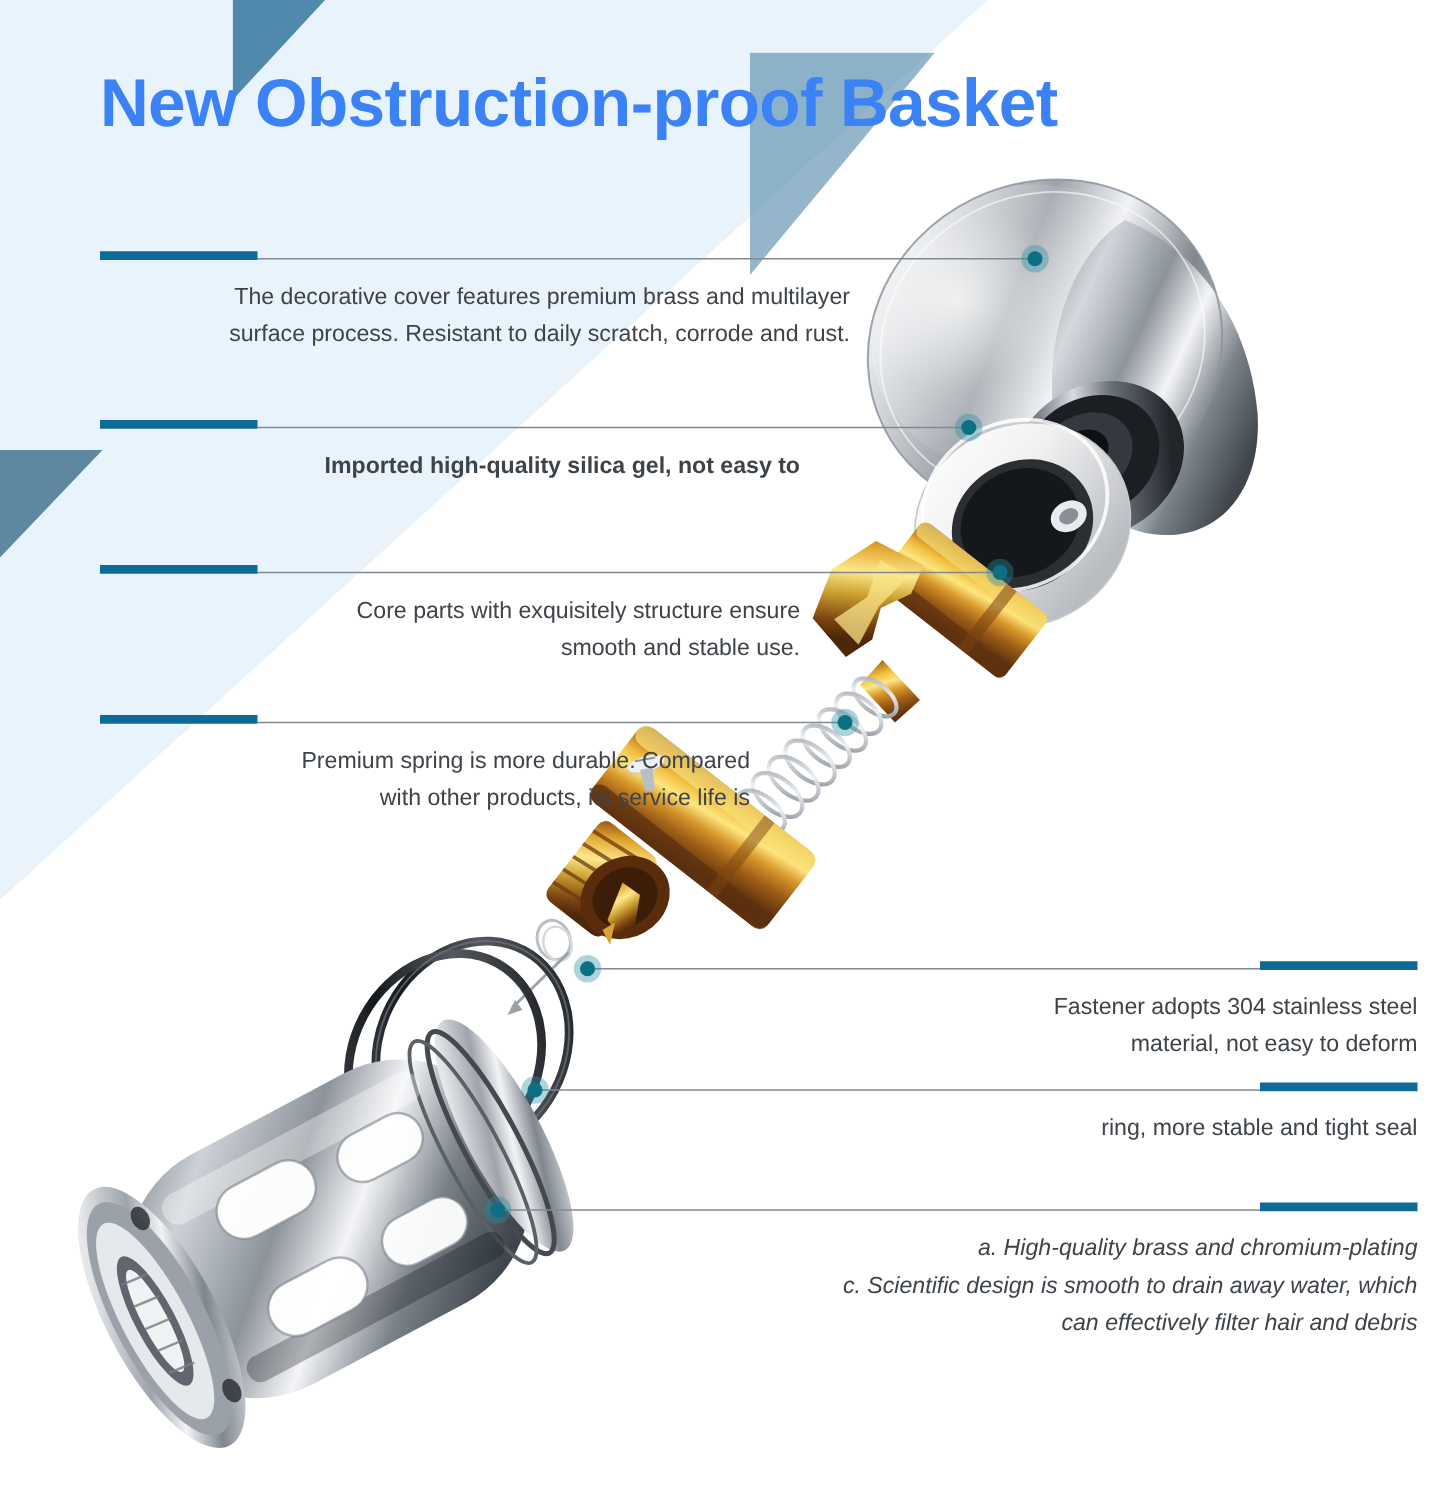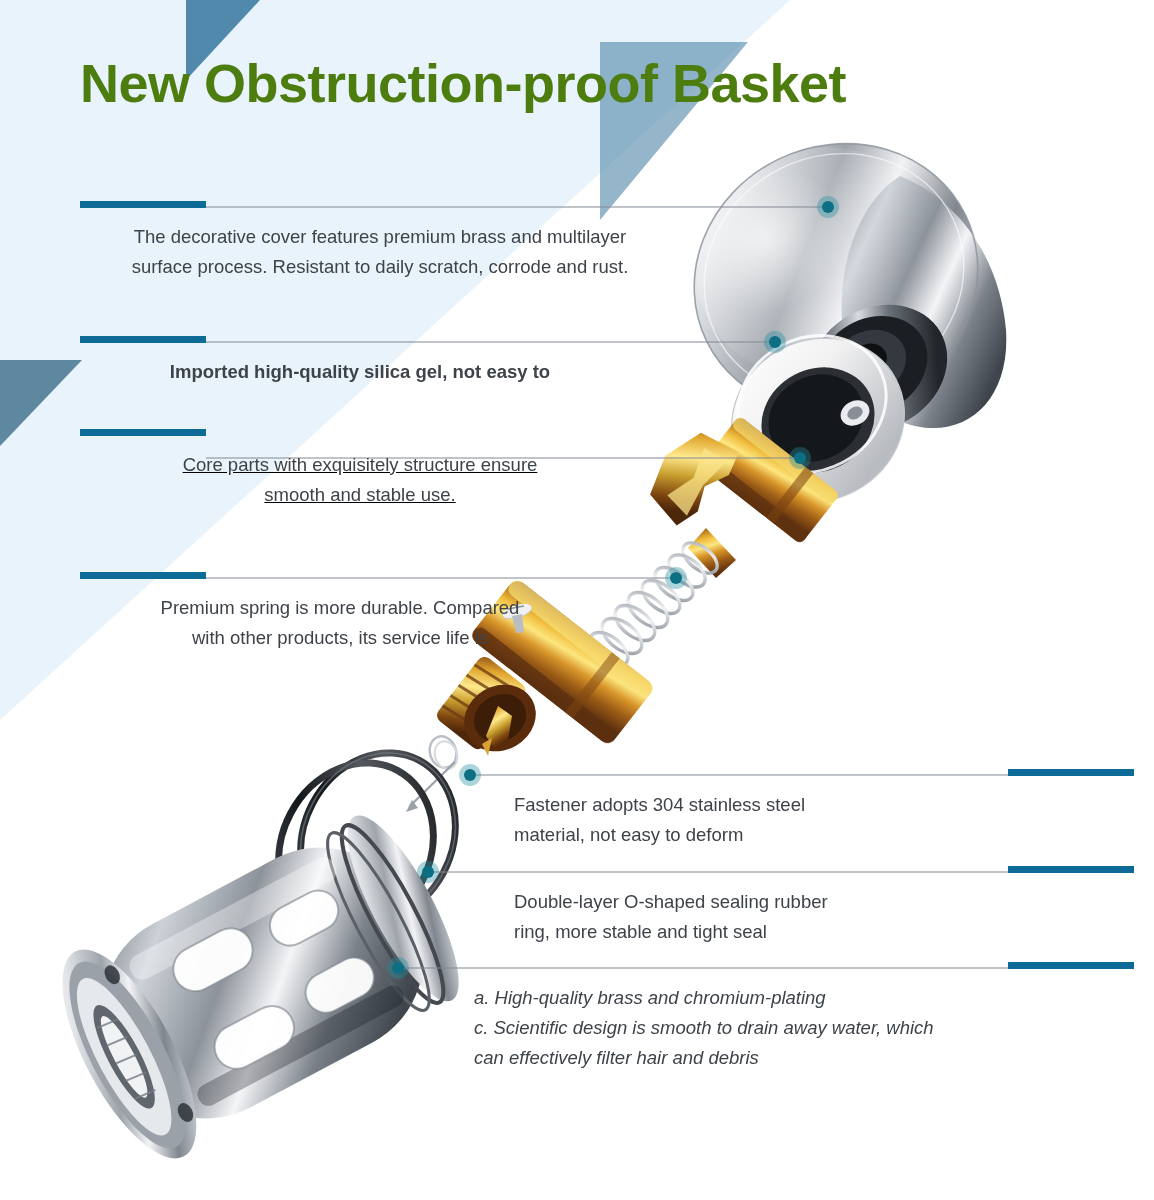--- a/index.html
+++ b/index.html
@@ -31,21 +31,21 @@
   .tri-left-edge {
     position:absolute; left:0; top:360px; width:82px; height:86px;
     background:#5e87a0;
     clip-path: polygon(0 0, 100% 0, 0 100%);
   }
 
   
   .title {
     position:absolute; left:80px; top:52px;
     font-size:54px; font-weight:bold; letter-spacing:-0.5px;
-    color:#4d7c0f; white-space:nowrap; z-index:6;text-align:center;
+    color:#3b82f6; white-space:nowrap; z-index:6;text-align:center;
   }
 
   
   .callout { position:absolute; z-index:7; }
   .rule { position:relative; height:8px; }
   .rule .bar {
     position:absolute; top:1px; height:7px; width:126px; background:#0e6a97;
   }
   .rule .hair {
     position:absolute; top:4px; height:1px; background:#7a8490;
@@ -53,22 +53,22 @@
   .callout.left .rule .bar { left:0; }
   .callout.left .rule .hair { left:126px; }
   .callout.right .rule .bar { right:0; }
   .callout.right .rule .hair { right:126px; }
 
   .ctext {
     margin-top:14px;
     font-size:18.5px; line-height:30px; color:#3e4349;
     font-family:"Liberation Sans", sans-serif;
   }
-  .callout.left .ctext  { text-align:center; }
-  .callout.right .ctext { text-align:left; }
+  .callout.left .ctext  { text-align:right; }
+  .callout.right .ctext { text-align:right; }
 
   
   .dot { position:absolute; z-index:8; }
   .dot .halo {
     position:absolute; left:0; top:0; width:22px; height:22px; border-radius:50%;
     background:rgba(36,141,160,.38);
   }
   .dot .core {
     position:absolute; left:5px; top:5px; width:12px; height:12px; border-radius:50%;
     background:#0d6f84;
@@ -366,21 +366,21 @@
   <div class="callout left" style="left:80px;top:335px;width:560px;font-weight:bold;">
     <div class="rule">
       <span class="bar"></span>
       <span class="hair" style="width:0px;"></span>
     </div>
     <div class="ctext">
       <div>Imported high-quality silica gel, not easy to</div>
     </div>
   </div>
 
-  <div class="callout left" style="left:80px;top:428px;width:560px;text-decoration:underline;">
+  <div class="callout left" style="left:80px;top:451px;width:560px;">
     <div class="rule">
       <span class="bar"></span>
       <span class="hair" style="width:0px;"></span>
     </div>
     <div class="ctext">
       <div>Core parts with exquisitely structure ensure</div>
       <div>smooth and stable use.</div>
     </div>
   </div>
 
@@ -405,21 +405,20 @@
       <div>material, not easy to deform</div>
     </div>
   </div>
 
   <div class="callout right" style="right:20px;top:865px;width:620px;">
     <div class="rule">
       <span class="bar"></span>
       <span class="hair" style="width:0px;"></span>
     </div>
     <div class="ctext">
-      <div>Double-layer O-shaped sealing rubber</div>
       <div>ring, more stable and tight seal</div>
     </div>
   </div>
 
   <div class="callout right" style="right:20px;top:961px;width:660px;font-style:italic;">
     <div class="rule">
       <span class="bar"></span>
       <span class="hair" style="width:0px;"></span>
     </div>
     <div class="ctext">

